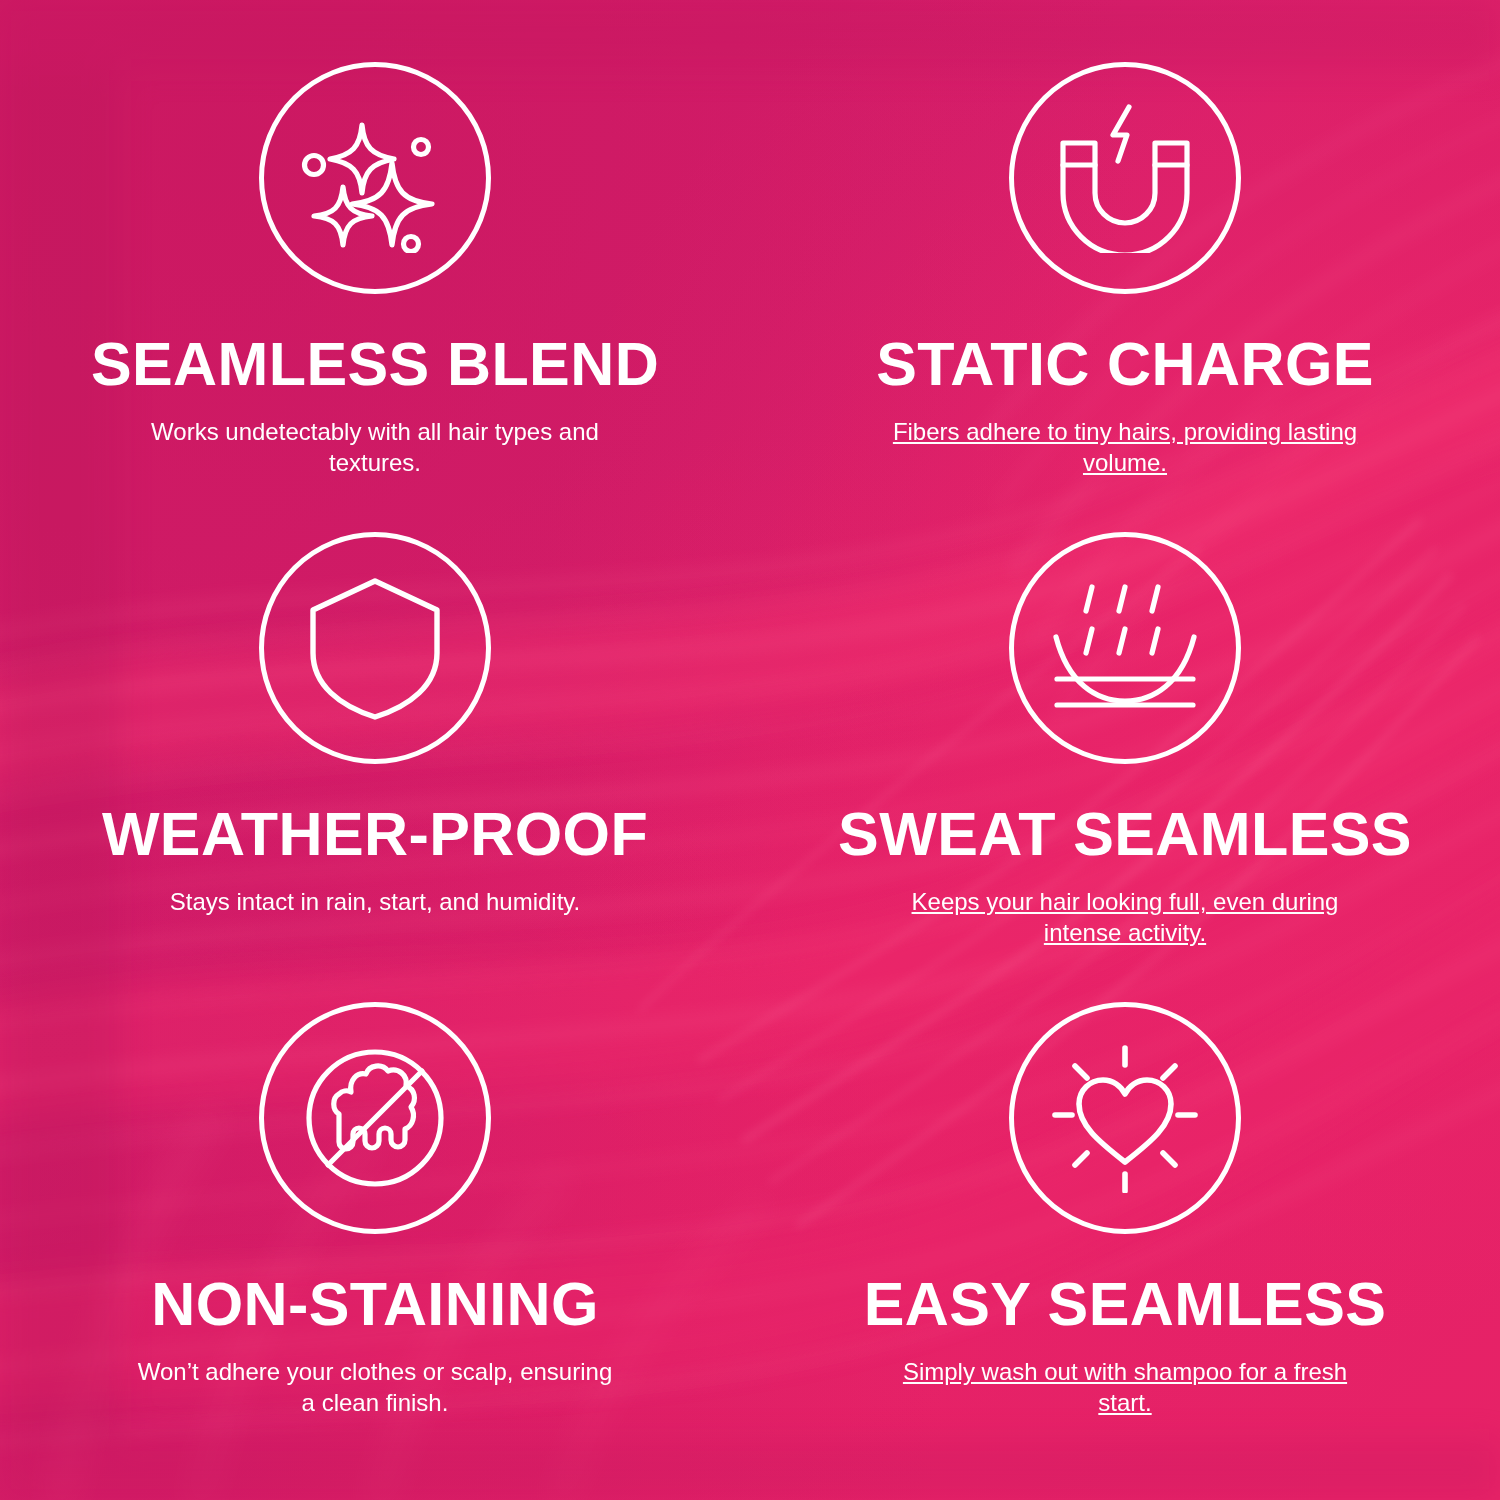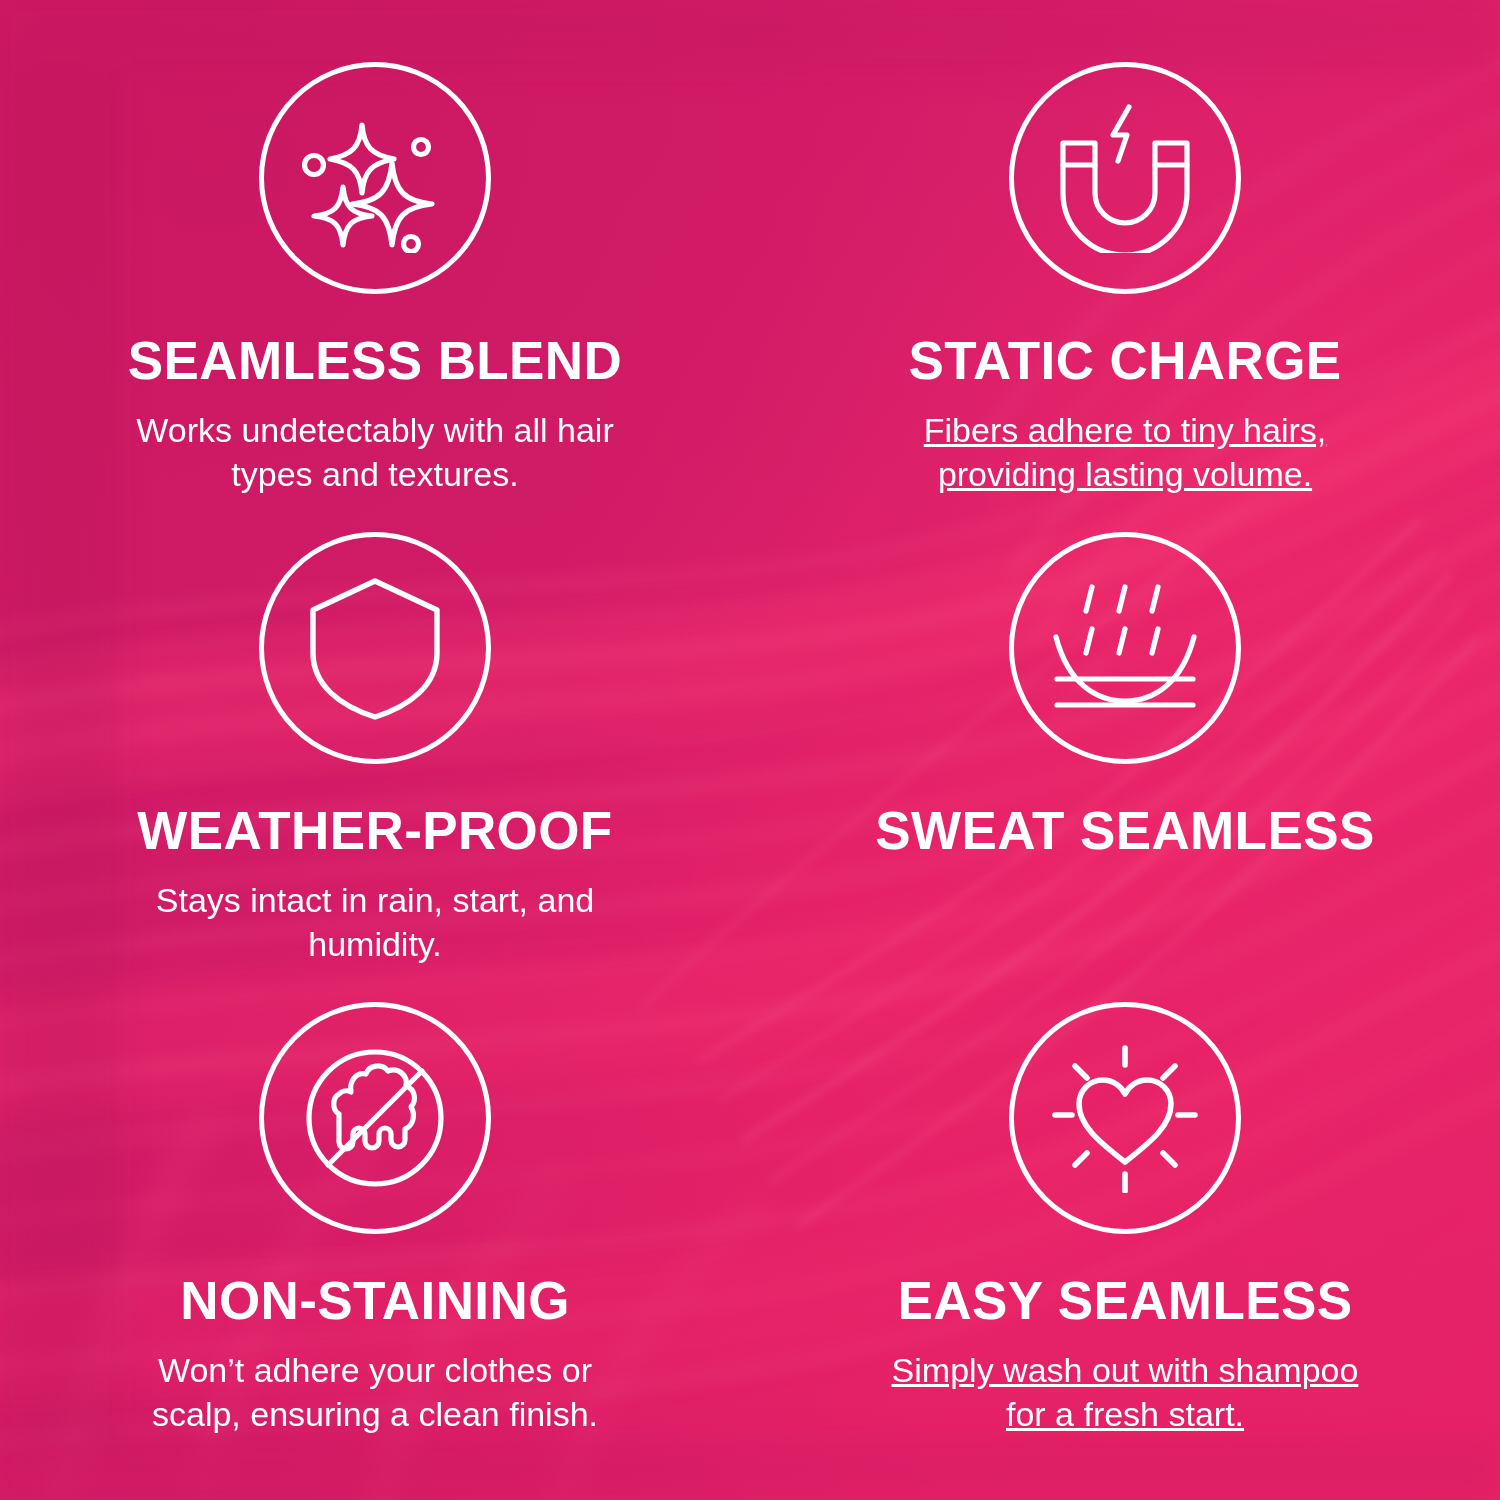--- a/index.html
+++ b/index.html
@@ -52,31 +52,31 @@
     border: 5px solid #ffffff;
     display: flex;
     align-items: center;
     justify-content: center;
     flex: 0 0 auto;
   }
   .icon-ring svg { display: block; }
 
   .feat-title {
     margin-top: 40px;
-    font-size: 53px;
+    font-size: 61px;
     font-weight: 700;
     letter-spacing: 0.4px;
     color: #ffffff;
     line-height: 1;
     white-space: nowrap;
   }
 
   .feat-desc {
     margin-top: 22px;
-    font-size: 34px;
+    font-size: 24px;
     font-weight: 400;
     color: #ffffff;
     line-height: 1.28;
     max-width: 480px;
   }
 
   
   .cell.right .feat-desc { max-width: 500px; text-decoration: underline; }
 </style>
 </head>
@@ -247,20 +247,21 @@
           <path d="M108 56 L102 80"></path>
 
           <path d="M6 64 C 18 110, 46 128, 75 128 C 104 128, 132 110, 144 64"></path>
 
           <path d="M7 106 h136"></path>
           <path d="M7 132 h136"></path>
         </svg>
       </span>
     </div>
     <div class="feat-title">SWEAT SEAMLESS</div>
+    <div class="feat-desc">Keeps your hair looking full, even during intense activity.</div>
   </div>
 
   <div class="cell left">
     <div class="icon-ring">
       <span>
         <svg width="152" height="152" viewBox="0 0 152 152" fill="none" stroke="#ffffff" stroke-width="5.2" stroke-linejoin="round" stroke-linecap="round">
 
           <circle cx="76" cy="76" r="66"></circle>
 
           <path d="M29 123 L123 29"></path>

